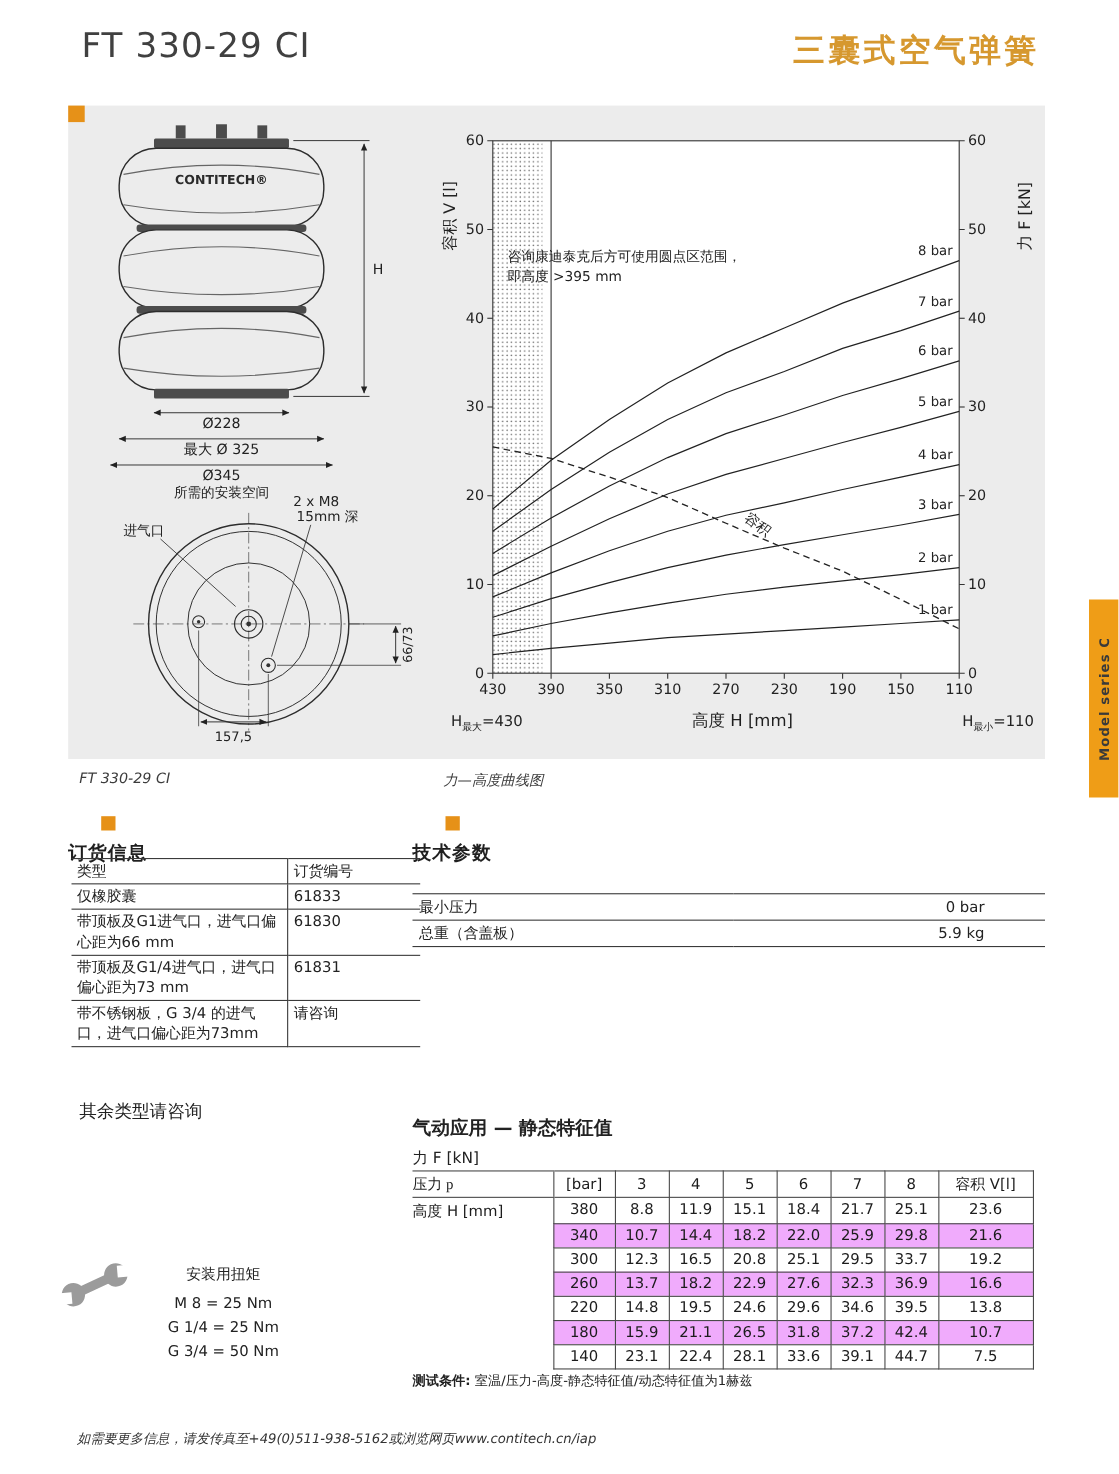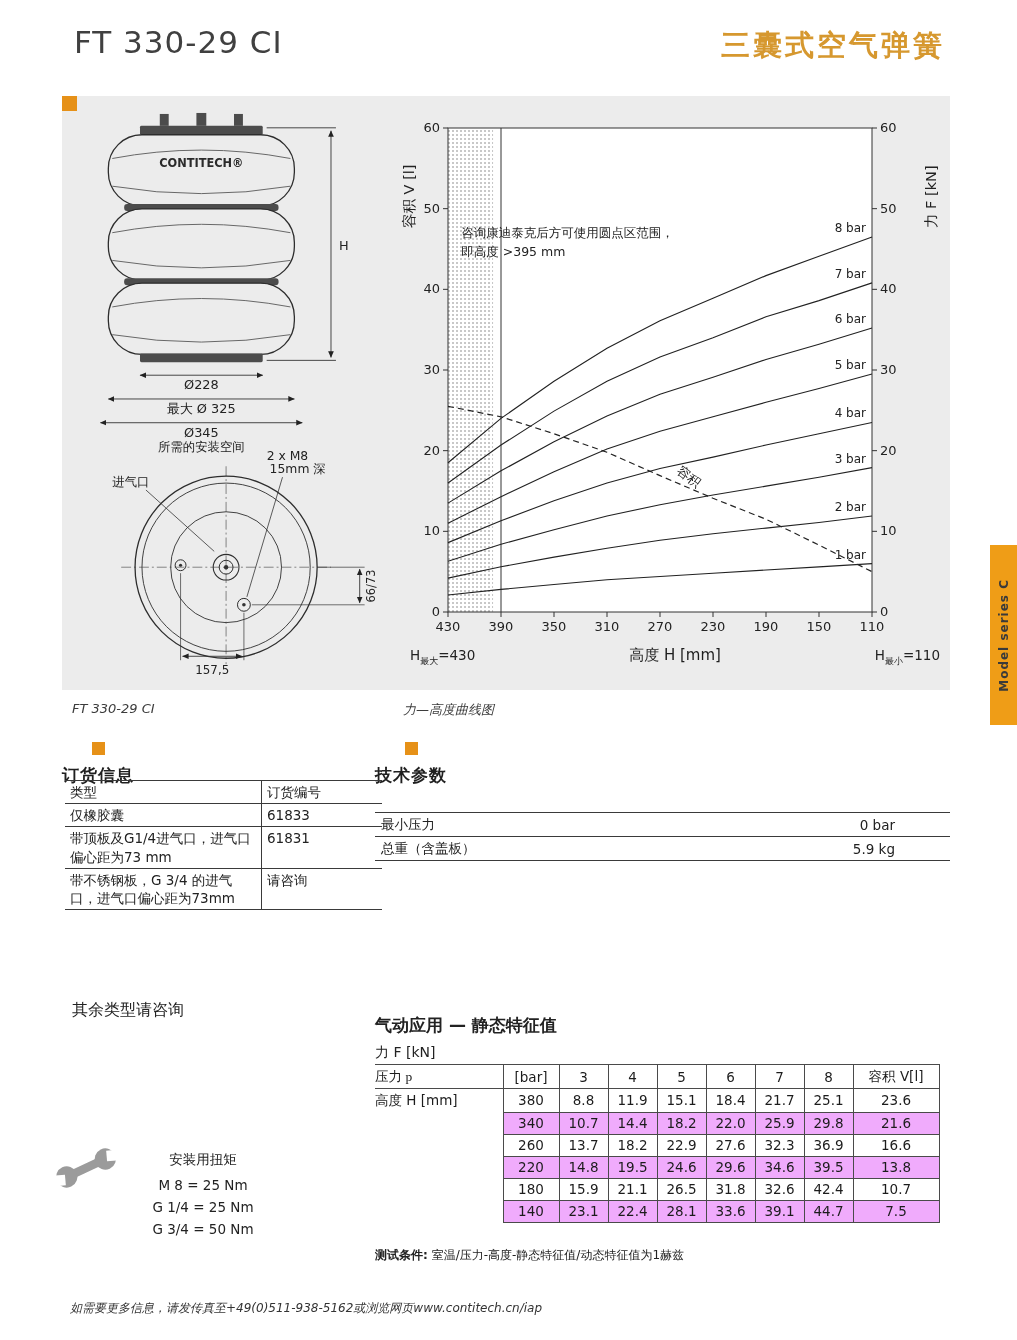--- a/index.html
+++ b/index.html
@@ -254,20 +254,24 @@
       <tbody>
         <tr>
           <th class="oc0">类型</th>
           <th class="oc1">订货编号</th>
         </tr>
         <tr>
           <td class="oc0">仅橡胶囊</td>
           <td class="oc1">61833</td>
         </tr>
         <tr>
+          <td class="oc0">带顶板及G1进气口，进气口偏心距为66 mm</td>
+          <td class="oc1">61830</td>
+        </tr>
+        <tr>
           <td class="oc0">带顶板及G1/4进气口，进气口偏心距为73 mm</td>
           <td class="oc1">61831</td>
         </tr>
         <tr>
           <td class="oc0">带不锈钢板，G 3/4 的进气口，进气口偏心距为73mm</td>
           <td class="oc1">请咨询</td>
         </tr>
       </tbody>
     </table>
   <div class="abs other-note">其余类型请咨询</div>
@@ -328,20 +332,31 @@
           <td>10.7</td>
           <td>14.4</td>
           <td>18.2</td>
           <td>22.0</td>
           <td>25.9</td>
           <td>29.8</td>
           <td>21.6</td>
         </tr>
         <tr>
           <td class="c1"></td>
+          <td>300</td>
+          <td>12.3</td>
+          <td>16.5</td>
+          <td>20.8</td>
+          <td>25.1</td>
+          <td>29.5</td>
+          <td>33.7</td>
+          <td>19.2</td>
+        </tr>
+        <tr>
+          <td class="c1"></td>
           <td>260</td>
           <td>13.7</td>
           <td>18.2</td>
           <td>22.9</td>
           <td>27.6</td>
           <td>32.3</td>
           <td>36.9</td>
           <td>16.6</td>
         </tr>
         <tr>
@@ -355,21 +370,21 @@
           <td>39.5</td>
           <td>13.8</td>
         </tr>
         <tr>
           <td class="c1"></td>
           <td>180</td>
           <td>15.9</td>
           <td>21.1</td>
           <td>26.5</td>
           <td>31.8</td>
-          <td>32.6</td>
+          <td>37.2</td>
           <td>42.4</td>
           <td>10.7</td>
         </tr>
         <tr>
           <td class="c1"></td>
           <td>140</td>
           <td>23.1</td>
           <td>22.4</td>
           <td>28.1</td>
           <td>33.6</td>

